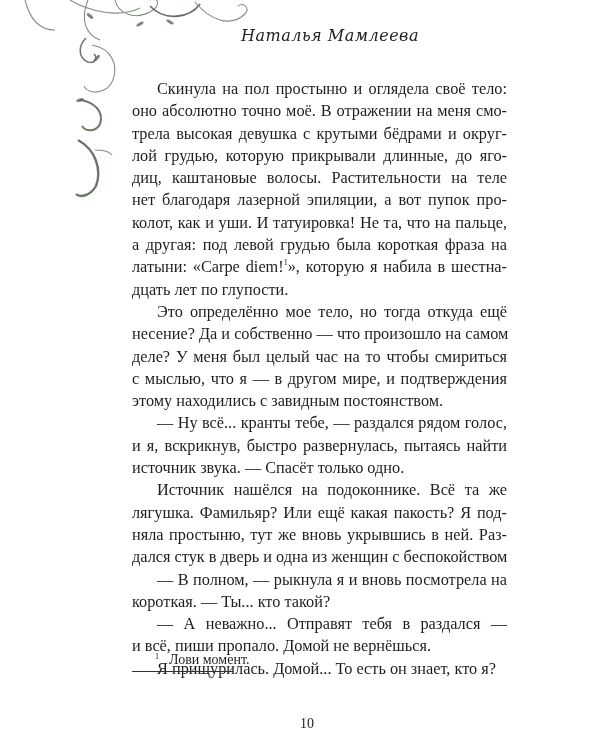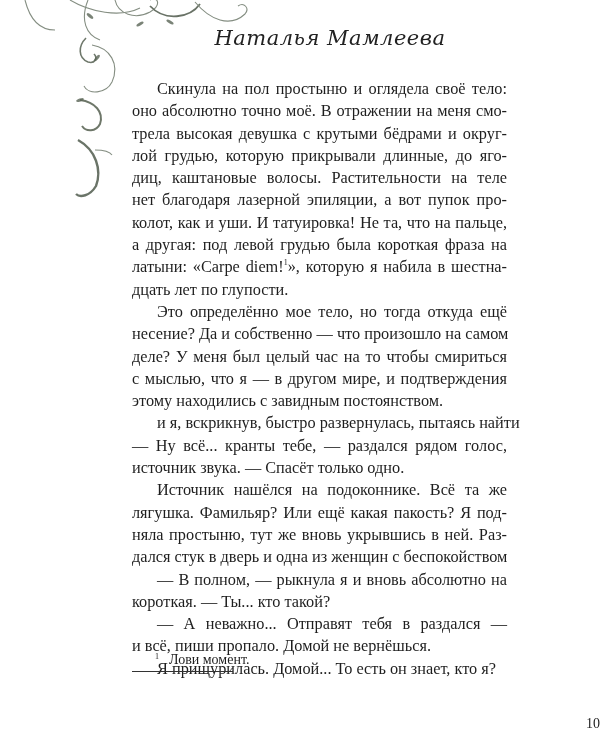--- a/index.html
+++ b/index.html
@@ -3,35 +3,35 @@
   <meta charset="utf-8">
   <style>
     html, body { margin: 0; padding: 0; }
     body {
       width: 600px; height: 750px; background: #ffffff; position: relative; overflow: hidden;
       font-family: "Liberation Serif", "DejaVu Serif", serif; color: #1e1e1e;
     }
     .ornament { position: absolute; left: 0; top: 0; width: 260px; height: 240px; }
     .running-head {
       position: absolute; top: 26px; left: 0; width: 600px; text-align: center;
-      font-family: "DejaVu Serif", serif; font-style: italic; font-size: 21px; letter-spacing: 0.5px;
+      font-family: "DejaVu Serif", serif; font-style: italic; font-size: 16px; letter-spacing: 0.5px;
       color: #222; padding-left: 60px; box-sizing: border-box;
     }
     .text-block {
       position: absolute; left: 132px; top: 78px; width: 375px;
       font-size: 16.3px; line-height: 22.3px; text-align: justify; hyphens: manual;
     }
     .line { display: block; text-align: justify; text-align-last: justify; white-space: nowrap; }
     .line.last { text-align-last: left; }
     .para-first .line:first-child { padding-left: 25px; }
     sup { font-size: 8px; vertical-align: 7px; line-height: 0; }
     .fn-rule { position: absolute; left: 132px; top: 671px; width: 101px; height: 1px; background: #333; }
     .footnote { position: absolute; left: 155px; top: 652px; font-size: 14px; }
     .footnote .fn-mark { font-size: 8px; vertical-align: 5px; margin-right: 10px; }
-    .page-num { position: absolute; top: 716px; left: 0; width: 600px; text-align: right; font-size: 14px; padding-left: 14px; box-sizing: border-box; }
+    .page-num { position: absolute; top: 716px; left: 0; width: 600px; text-align: center; font-size: 14px; padding-left: 14px; box-sizing: border-box; }
   </style>
 </head>
 <body>
 
 <svg class="ornament" viewBox="0 0 260 240" xmlns="http://www.w3.org/2000/svg">
   <g fill="none" stroke="#6f7a6c" stroke-width="1.1" opacity="0.85">
     <path d="M70 0 C 90 12, 120 18, 140 8"></path>
     <path d="M115 0 C 118 14, 135 20, 150 12 C 162 5, 158 -4, 150 0"></path>
     <path d="M150 6 C 165 22, 190 18, 200 4" stroke-width="1.8" stroke="#4f5a4c"></path>
     <path d="M195 2 C 210 20, 230 28, 245 14 C 250 8, 244 2, 238 6"></path>
@@ -68,32 +68,32 @@
     <span class="line last">дцать лет по глупости.</span>
   </div>
   <div class="para-first">
     <span class="line">Это определённо мое тело, но тогда откуда ещё</span>
     <span class="line">несение? Да и собственно — что произошло на самом</span>
     <span class="line">деле? У меня был целый час на то чтобы смириться</span>
     <span class="line">с мыслью, что я — в другом мире, и подтверждения</span>
     <span class="line last">этому находились с завидным постоянством.</span>
   </div>
   <div class="para-first">
+    <span class="line">— Ну всё... кранты тебе, — раздался рядом голос,</span>
     <span class="line">и я, вскрикнув, быстро развернулась, пытаясь найти</span>
-    <span class="line">— Ну всё... кранты тебе, — раздался рядом голос,</span>
     <span class="line last">источник звука. — Спасёт только одно.</span>
   </div>
   <div class="para-first">
     <span class="line">Источник нашёлся на подоконнике. Всё та же</span>
     <span class="line">лягушка. Фамильяр? Или ещё какая пакость? Я под-</span>
     <span class="line">няла простыню, тут же вновь укрывшись в ней. Раз-</span>
     <span class="line">дался стук в дверь и одна из женщин с беспокойством</span>
   </div>
   <div class="para-first">
-    <span class="line">— В полном, — рыкнула я и вновь абсолютно на</span>
+    <span class="line">— В полном, — рыкнула я и вновь посмотрела на</span>
     <span class="line last">короткая. — Ты... кто такой?</span>
   </div>
   <div class="para-first">
     <span class="line">— А неважно... Отправят тебя в раздался —</span>
     <span class="line last">и всё, пиши пропало. Домой не вернёшься.</span>
   </div>
   <div class="para-first">
     <span class="line last">Я прищурилась. Домой... То есть он знает, кто я?</span>
   </div>
 </div>

